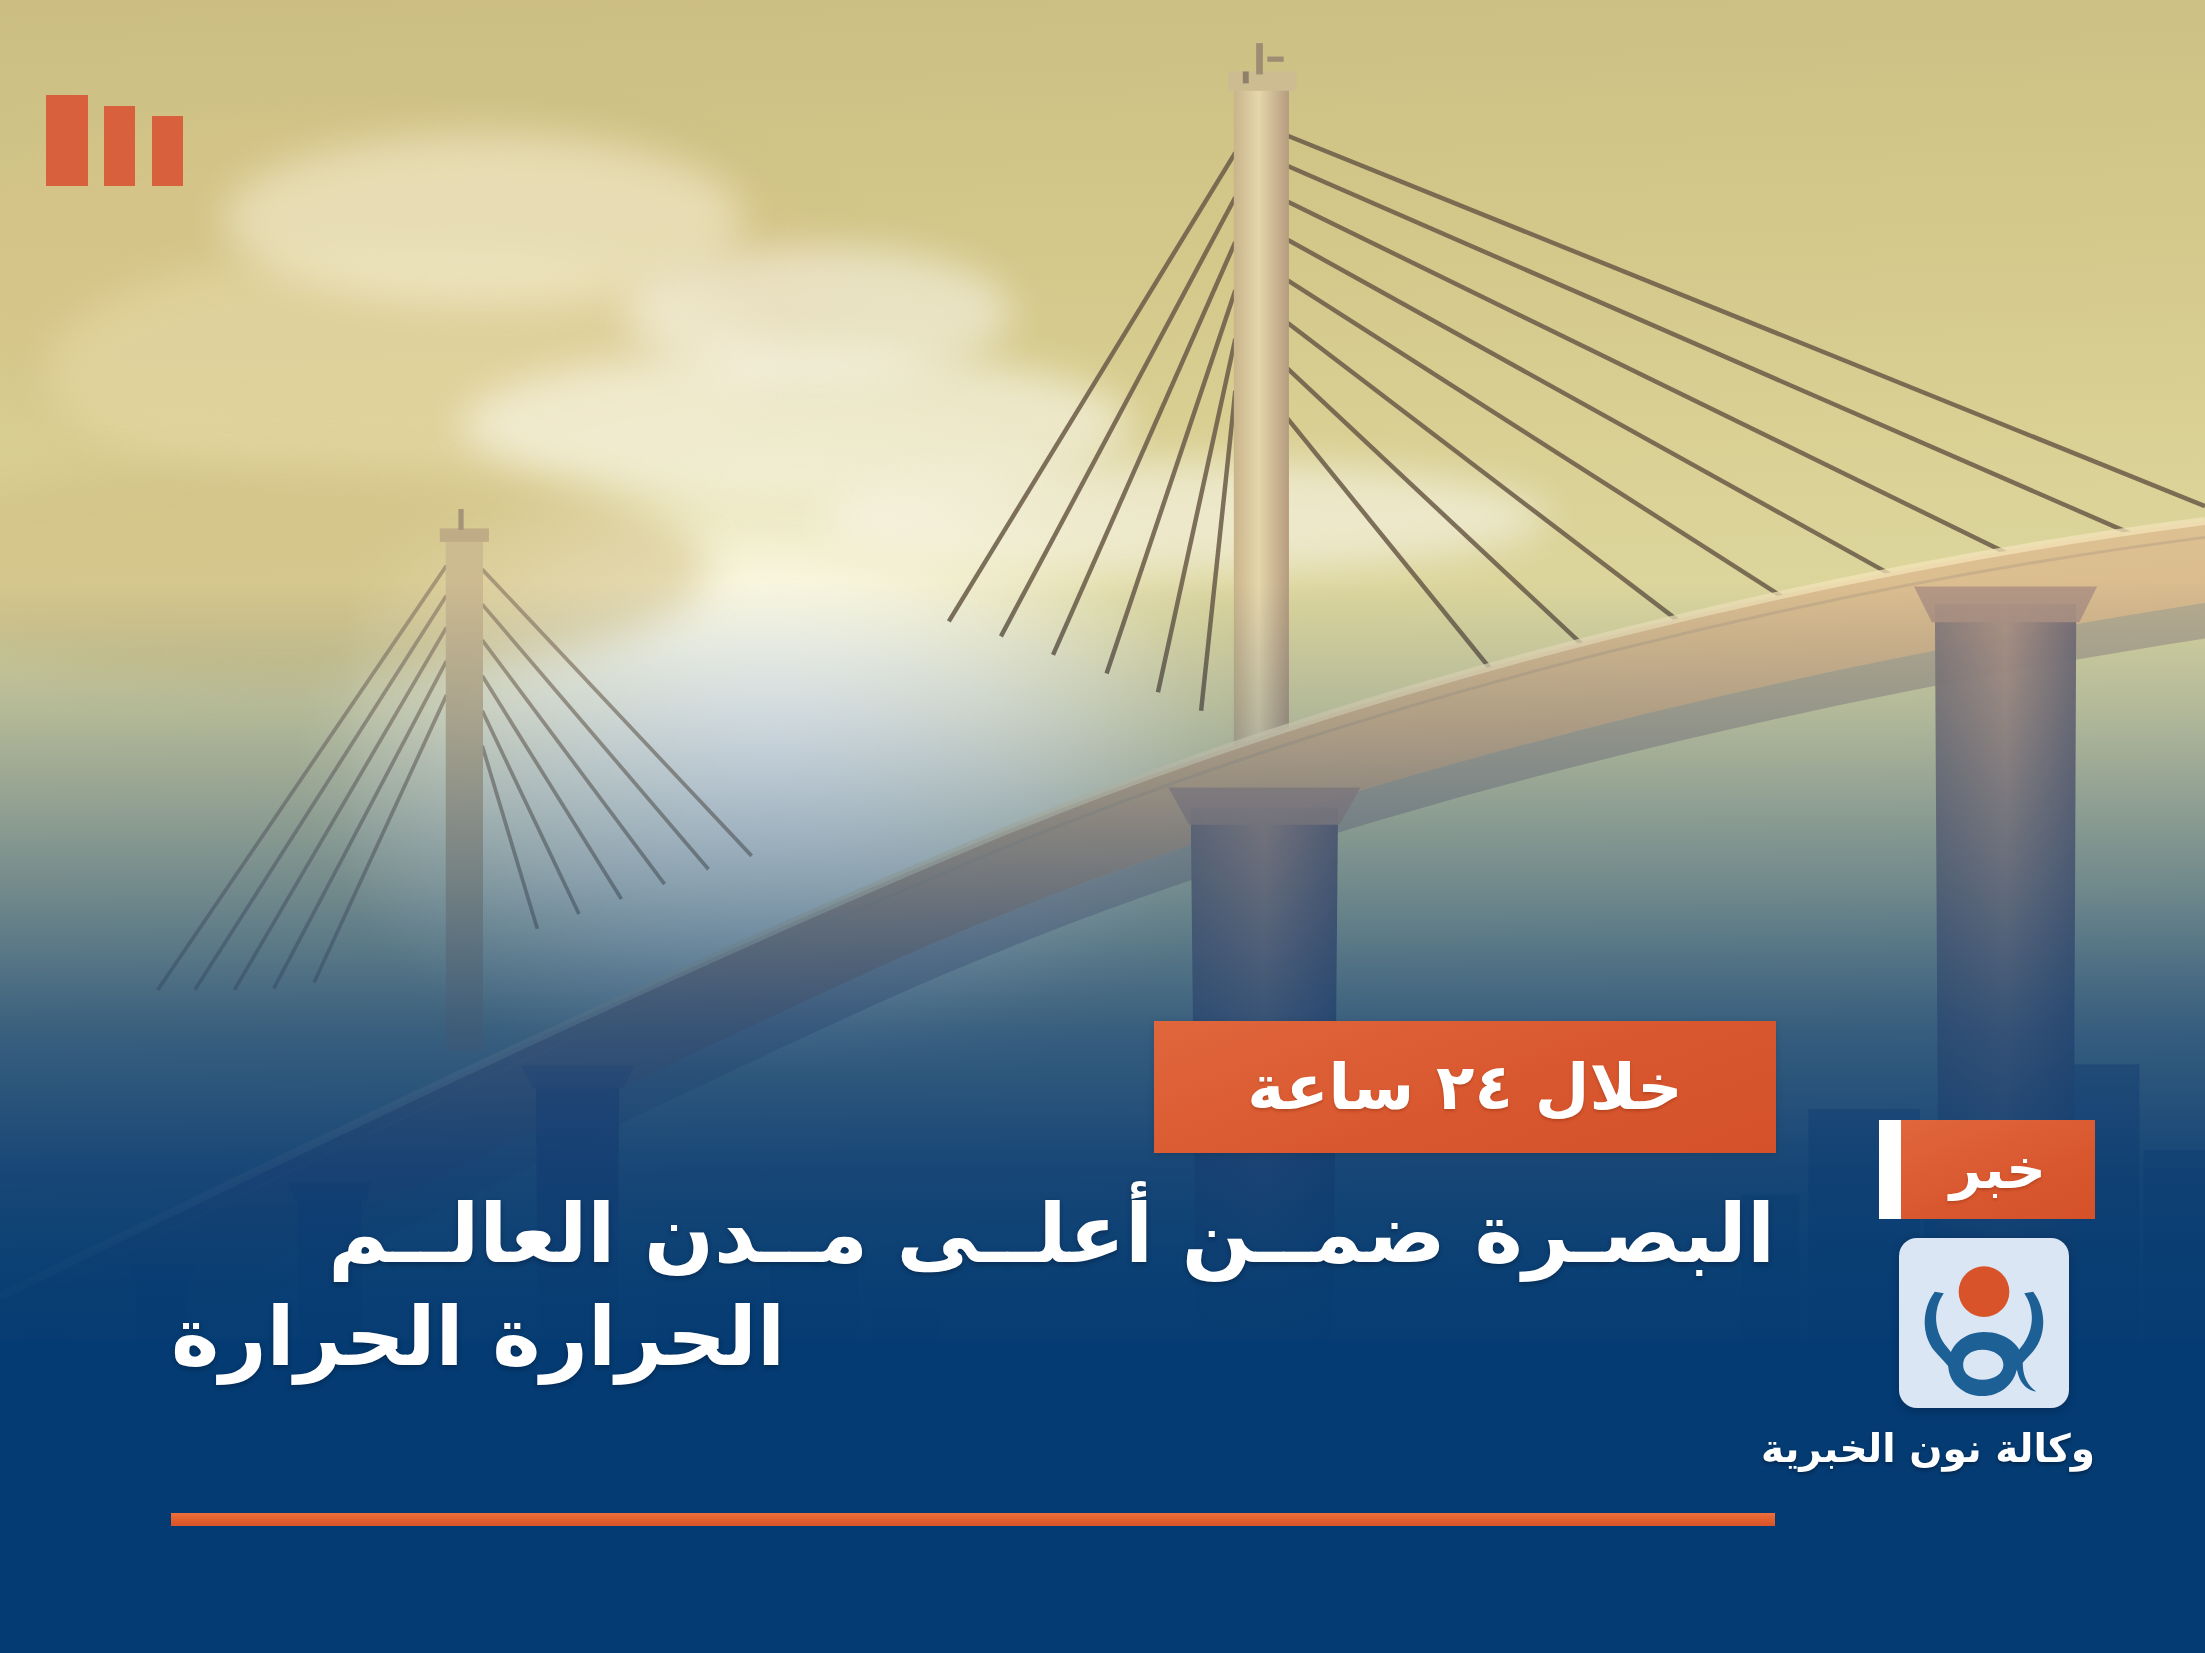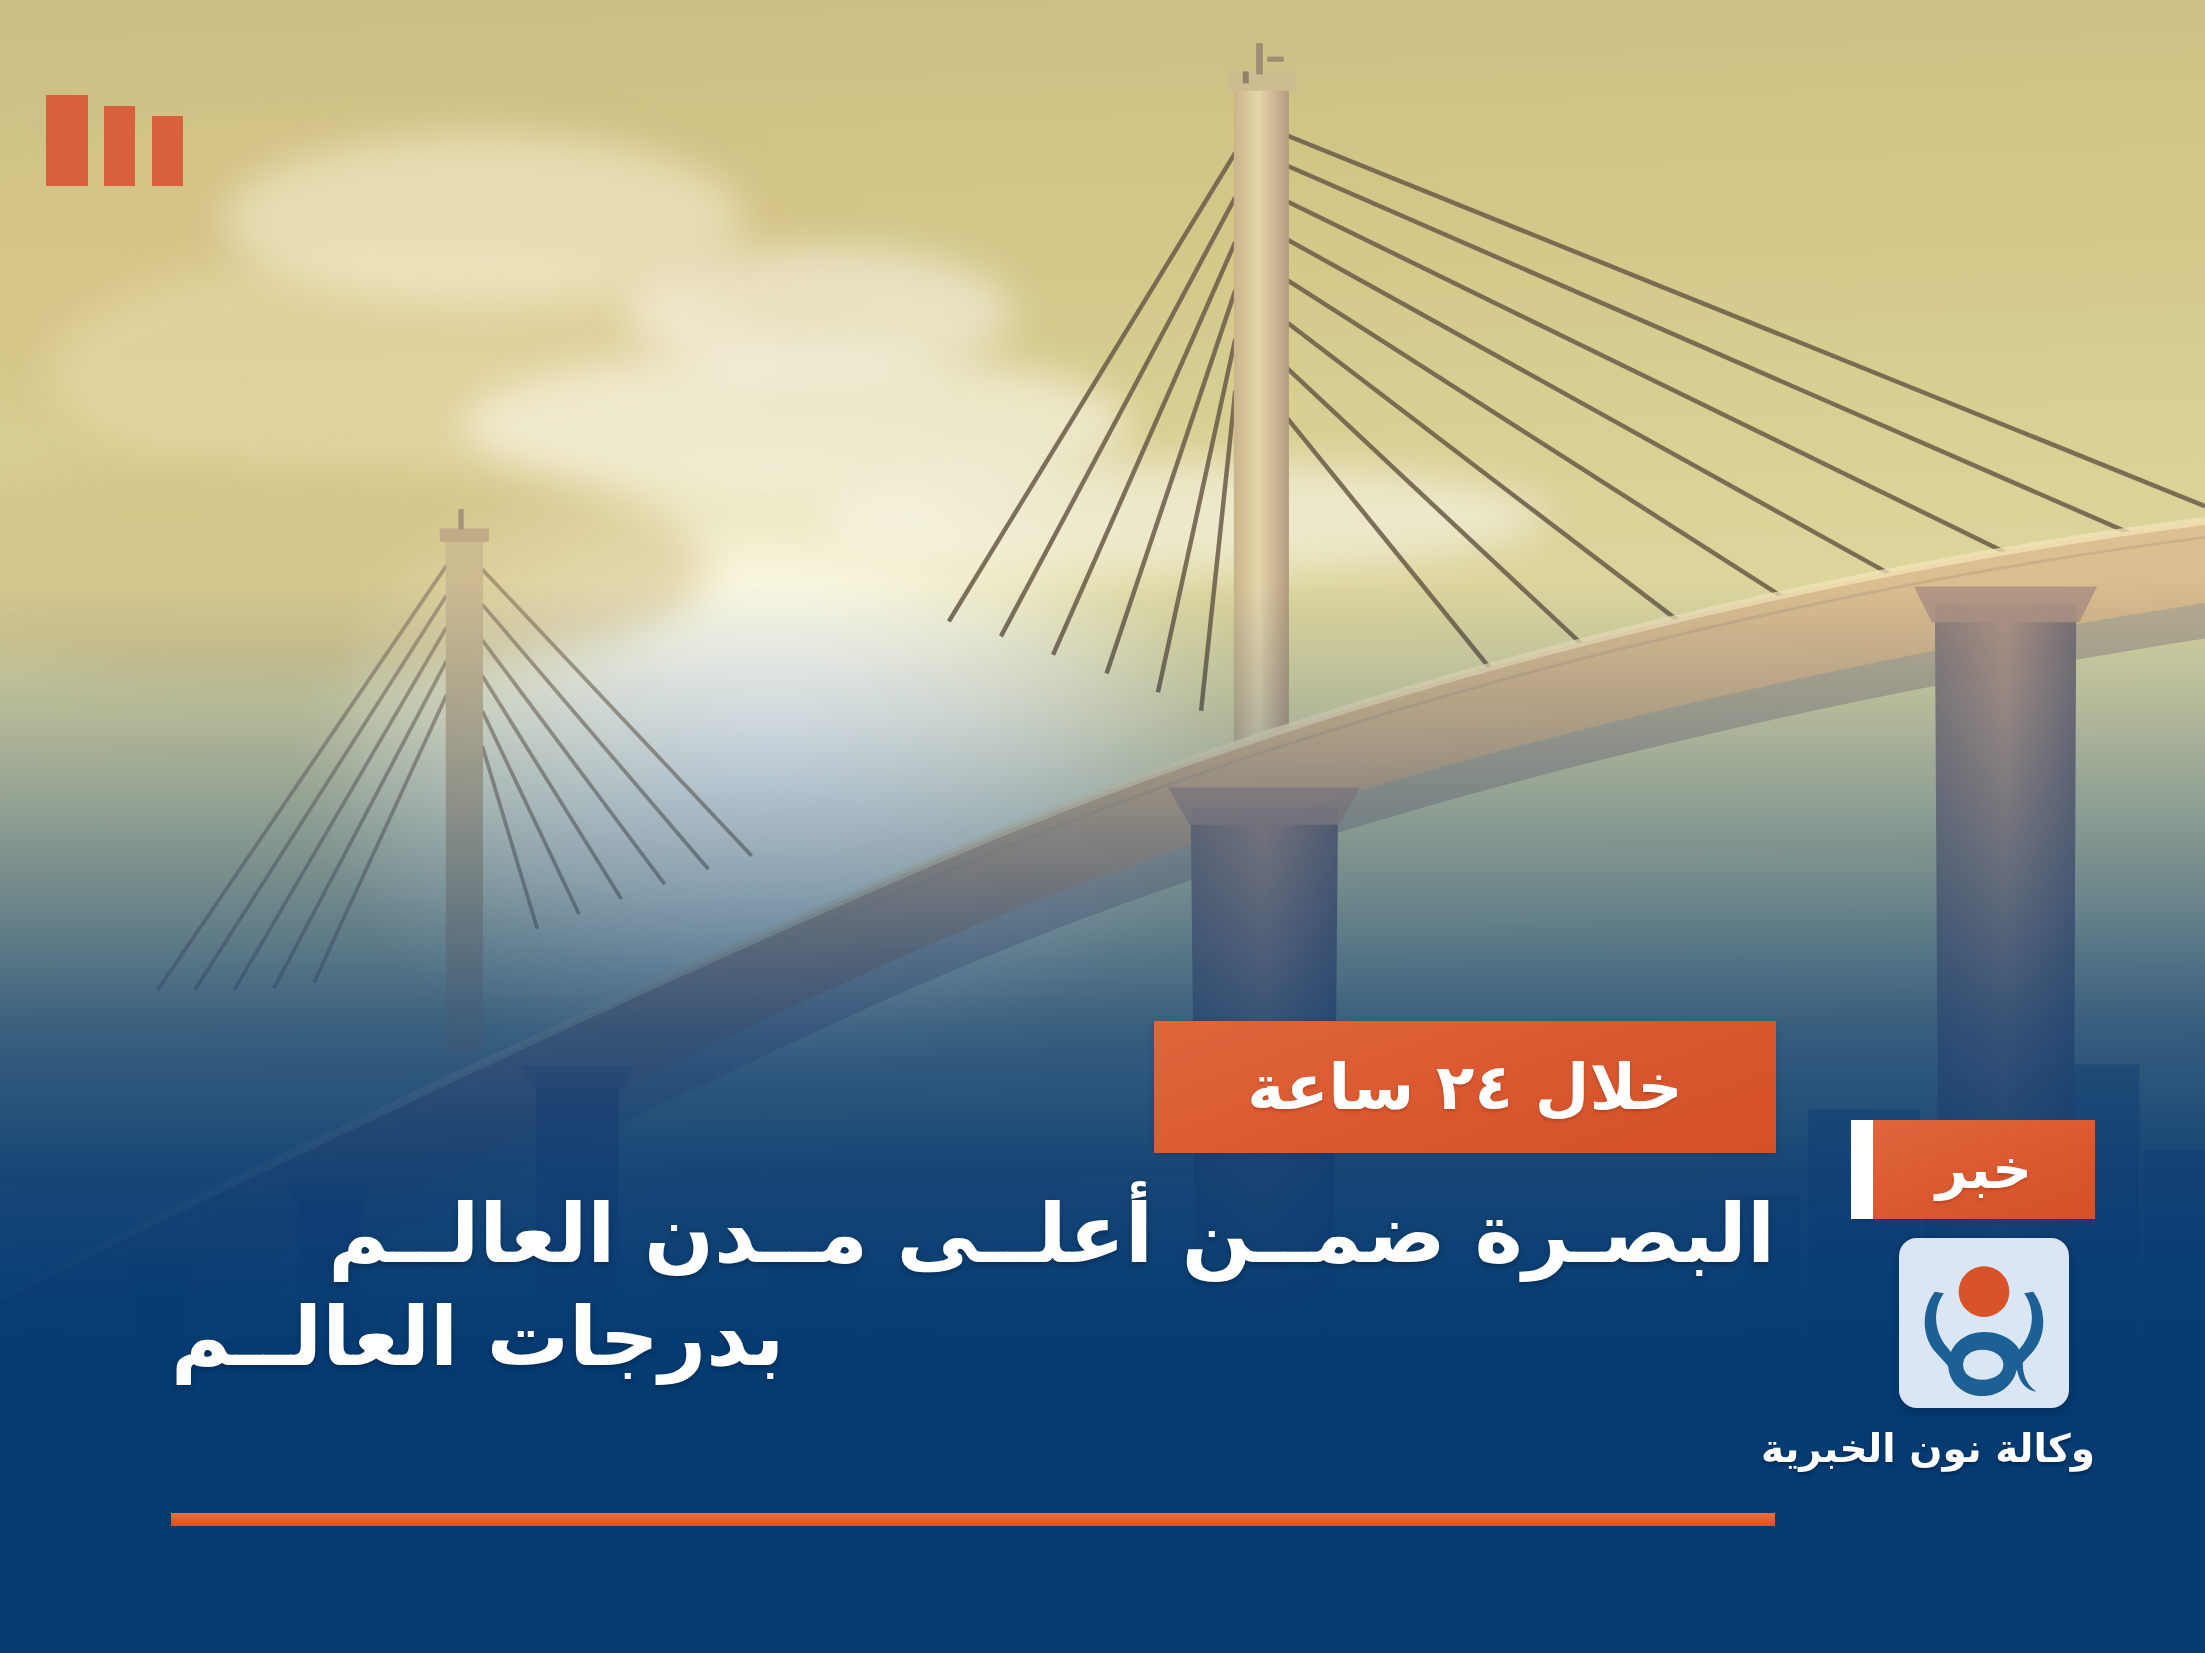--- a/index.html
+++ b/index.html
@@ -104,21 +104,21 @@
 
   .rule{
     position:absolute;left:171px;width:1604px;top:1513px;height:12.7px;
     background:linear-gradient(180deg,#ef6f3c 0%,#e3602f 48%,#d9542a 100%);
   }
 
   
   .brand{position:absolute;right:110px;top:1120px;width:223px;text-align:center;}
 
   .newsbadge{
-    position:relative;width:244px;height:99px;margin:0 0 19.4px 0;
+    position:relative;width:216px;height:99px;margin:0 0 19.4px 0;
     display:flex;align-items:stretch;
   }
   .newsbadge .nb-orange{
     flex:1 1 auto;
     background:linear-gradient(160deg,#e0663c 0%,#d9572f 60%,#d4512a 100%);
     display:flex;align-items:center;justify-content:center;
   }
   .newsbadge .nb-orange span{
     color:#fff;font-size:55px;font-weight:700;line-height:1;
     text-shadow:0 1.5px 3px rgba(120,40,10,.32);
@@ -285,21 +285,21 @@
     <i class="bm2"></i>
     <i class="bm3"></i>
   </div>
 
   <div class="kicker">
     <span>خلال ٢٤ ساعة</span>
   </div>
 
   <div class="headline">
     <span class="ln ln1">البصـرة ضمــن أعلــى مــدن العالــم</span>
-    <span class="ln ln2">بدرجات العالــم</span>
+    <span class="ln ln2">الحرارة الحرارة</span>
   </div>
   <div class="rule"></div>
 
   <div class="brand">
 
     <div class="newsbadge">
       <div class="nb-orange">
         <span>خبر</span>
       </div>
       <div class="nb-white"></div>

